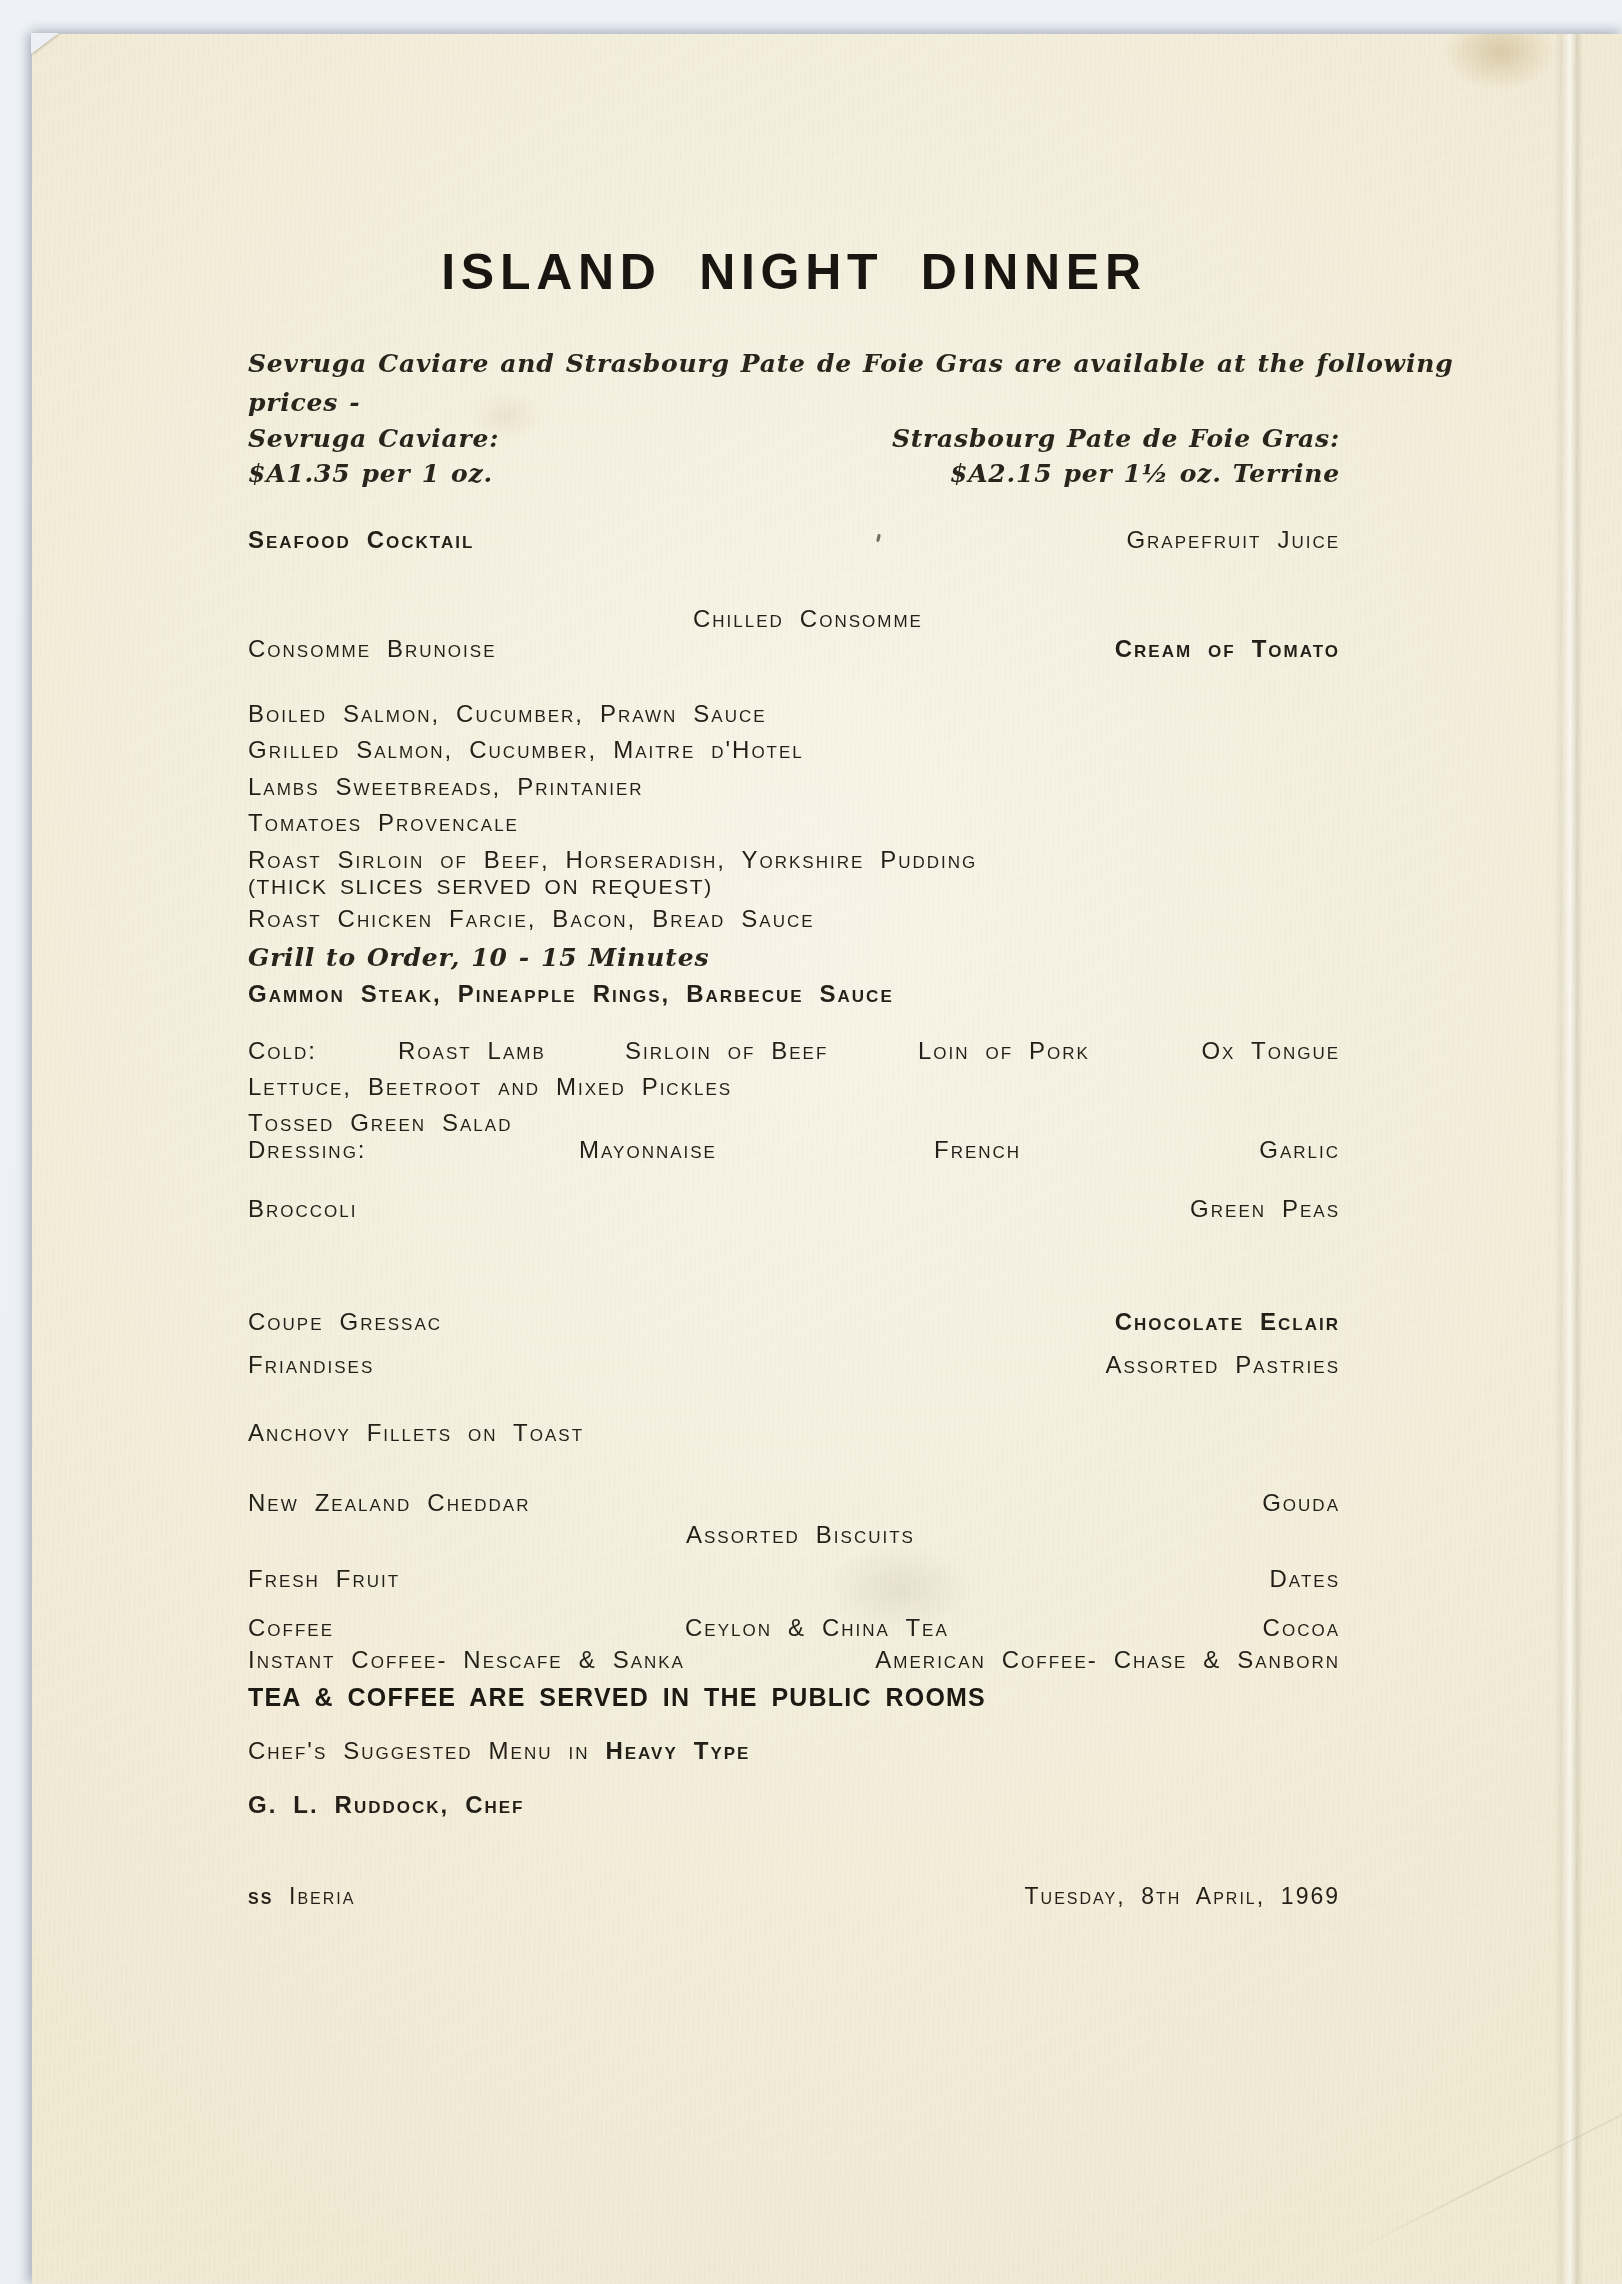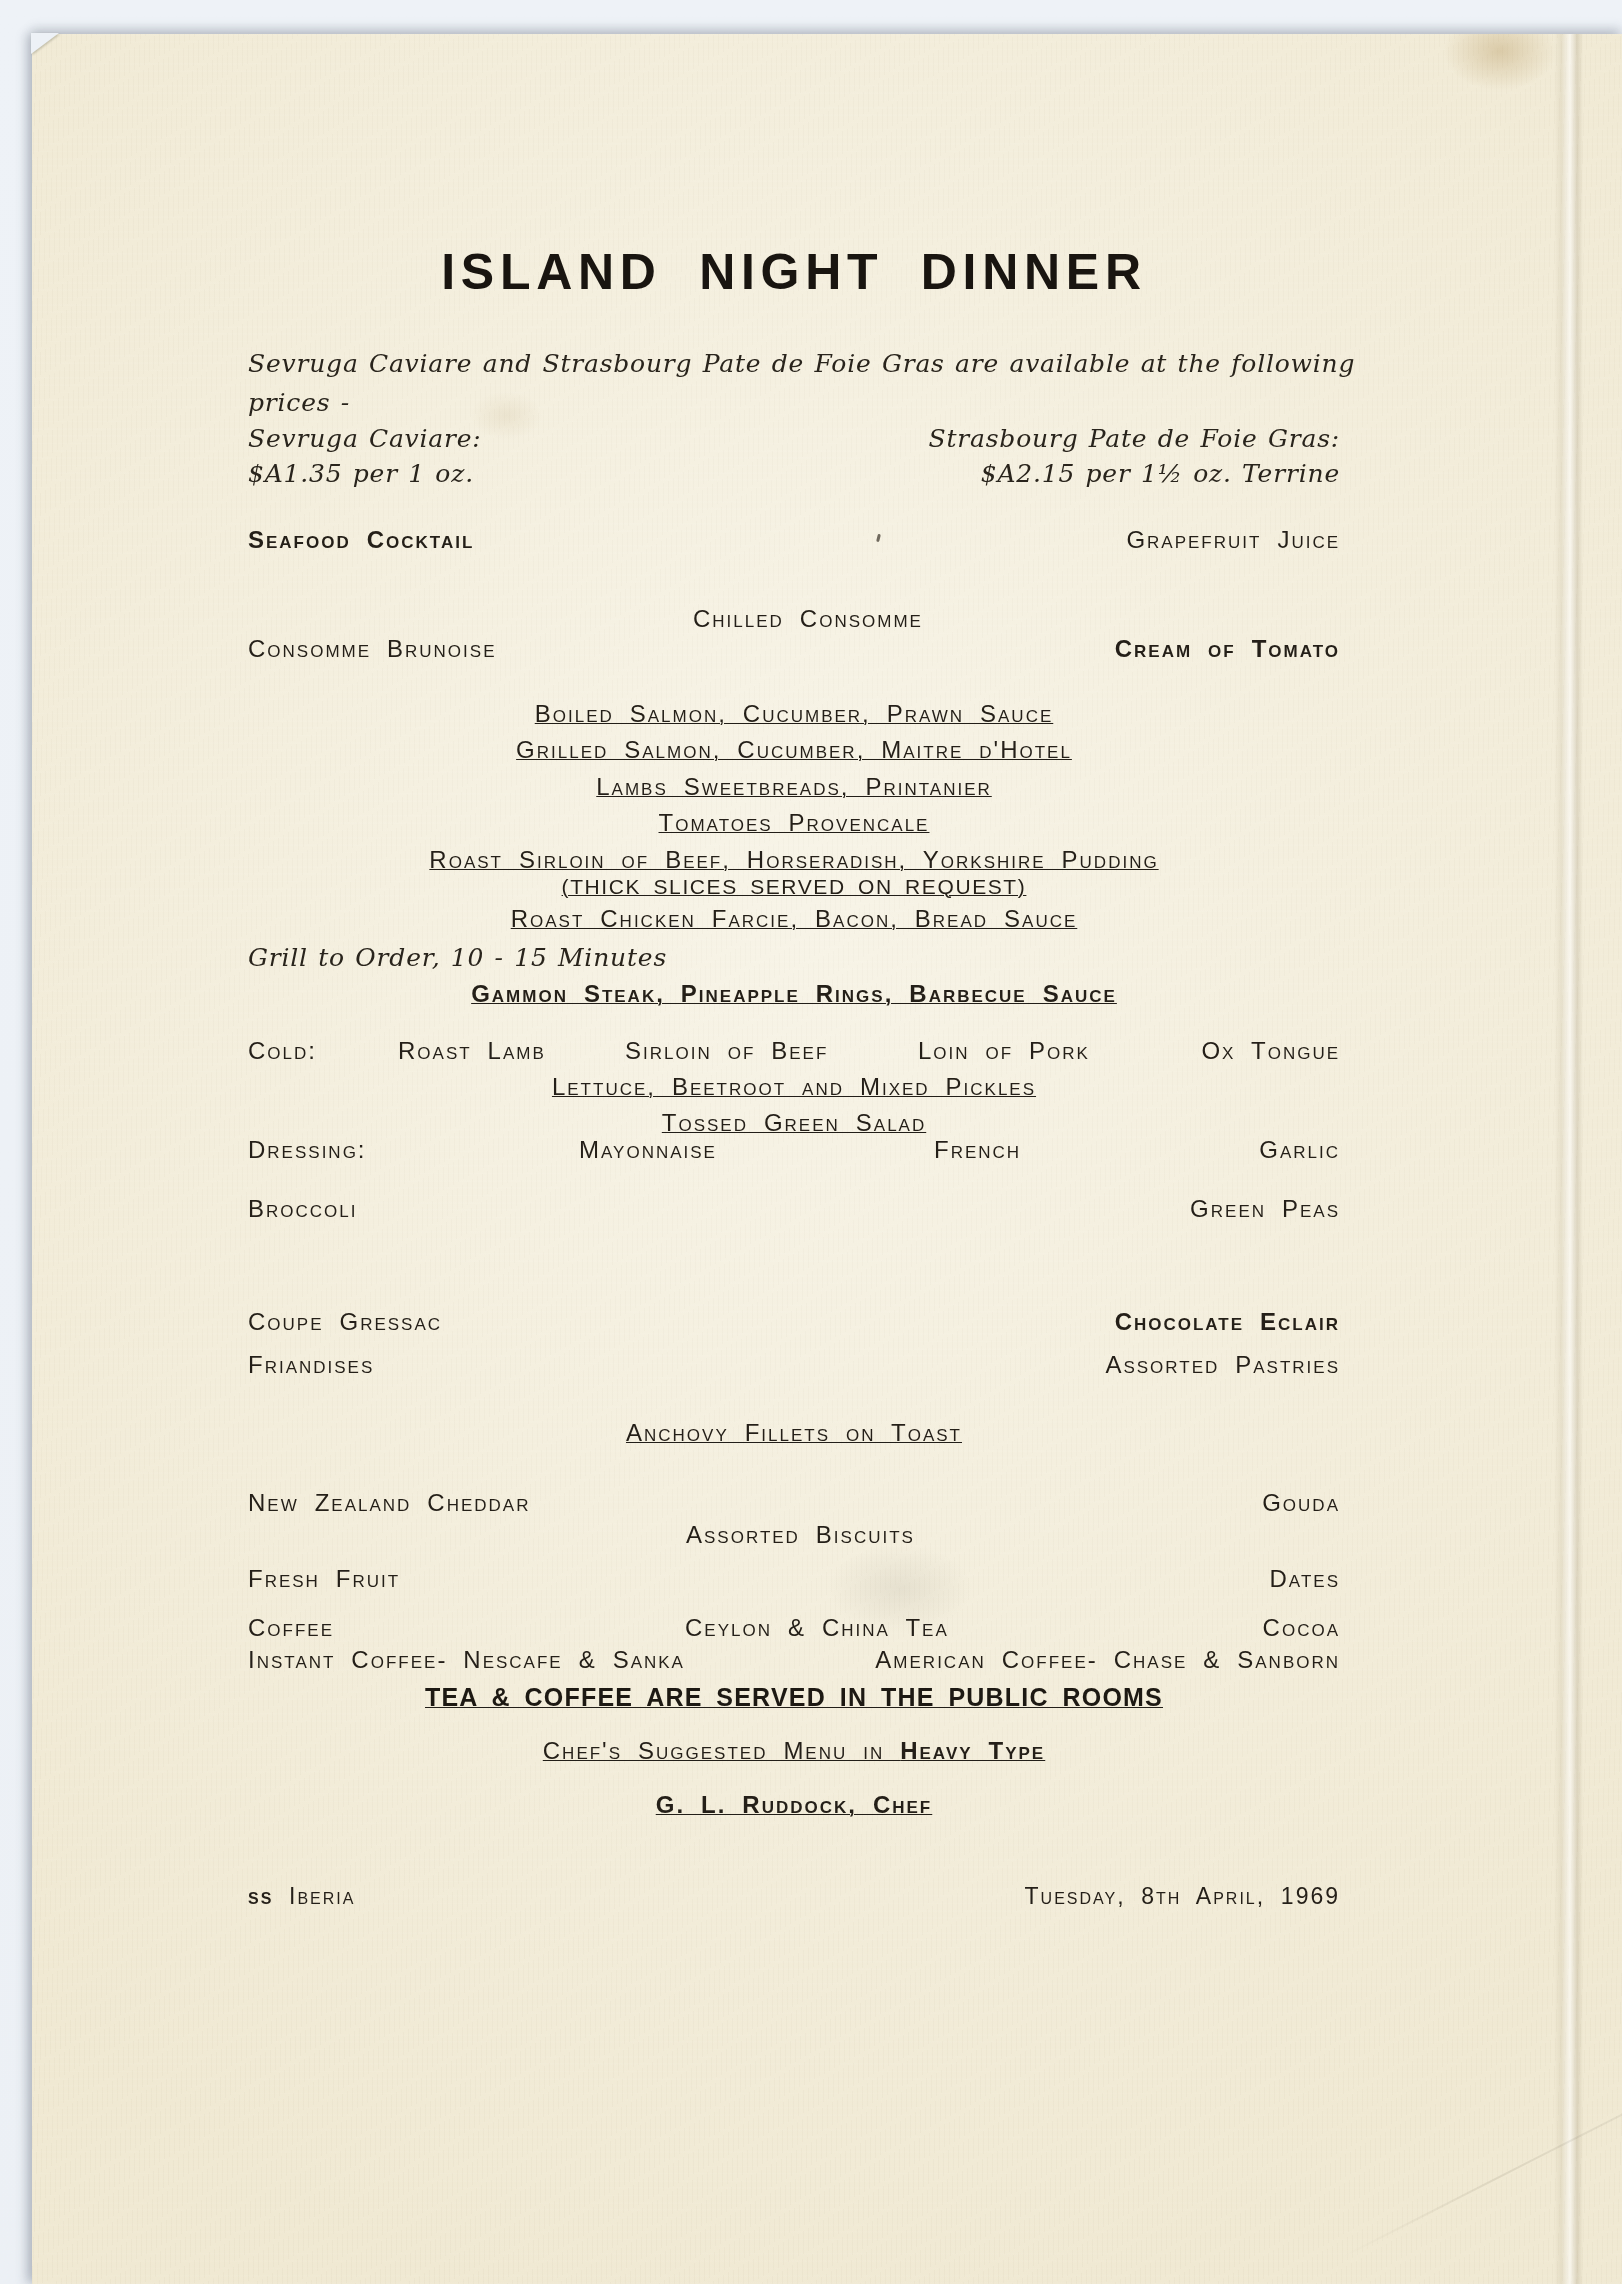--- a/index.html
+++ b/index.html
@@ -30,28 +30,28 @@
     background:linear-gradient(90deg, rgba(0,0,0,0), rgba(90,80,60,0.12), rgba(0,0,0,0.05));
     transform:rotate(-27deg);}
   .speck{position:absolute;left:877px;top:534px;width:3.2px;height:8px;
     background:rgba(55,48,38,0.7);transform:rotate(14deg);border-radius:1.6px;}
 
   
   .row{position:absolute;left:248px;width:1092px;height:36px;color:#221e18;}
   .row .l{position:absolute;left:0;top:0;white-space:nowrap;}
   .row .r{position:absolute;right:0;top:0;white-space:nowrap;}
   .row .pos{position:absolute;top:0;white-space:nowrap;}
-  .row.center{text-align:center;text-decoration:underline;}
+  .row.center{}
 
   .sc{font-variant:small-caps;font-size:24px;letter-spacing:2px;word-spacing:7.3px;
       color:#241f18;}
   .bold{font-weight:700;}
   .capsplain{font-size:21px;letter-spacing:1.6px;word-spacing:4.9px;color:#241f18;}
   .capsbold{font-size:25px;font-weight:700;letter-spacing:1.2px;word-spacing:5.7px;color:#1d1913;}
-  .ital{font-family:"DejaVu Serif",serif;font-style:italic;font-weight:400;
+  .ital{font-family:"DejaVu Serif",serif;font-style:italic;font-weight:700;
         font-size:25px;letter-spacing:0.8px;word-spacing:1.6px;color:#29241c;}
   .title{position:absolute;left:248px;width:1092px;top:243px;text-align:center;
         font-size:50px;font-weight:700;letter-spacing:5.7px;word-spacing:18px;color:#191510;}
   .footer-size{font-size:23px;text-align:right;}
 </style>
 </head>
 <body>
 
 <div class="canvas">
   <div class="paper">

